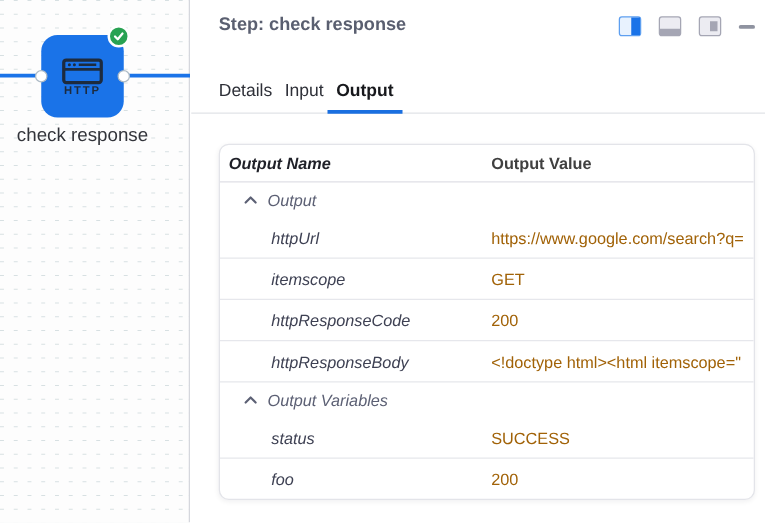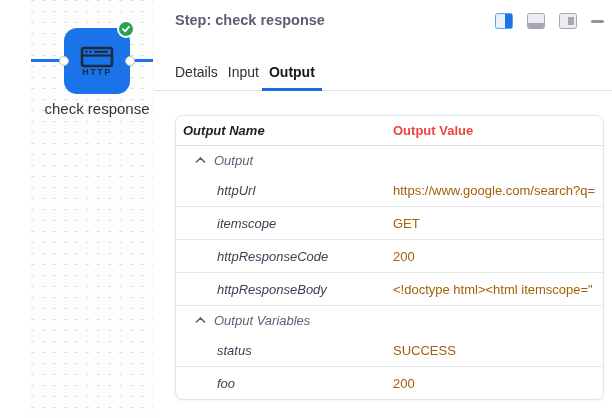--- a/index.html
+++ b/index.html
@@ -7,21 +7,21 @@
     font-family:"Liberation Sans", sans-serif; background:#fff; }
   .stage { position:relative; width:612px; height:418px; }
 
   
   .canvas { position:absolute; left:0; top:0; width:152px; height:418px;
     background-color:#fdfdfd;
     background-image:
       linear-gradient(90deg, transparent 0 3px, #fdfdfd 3px 11px),
       linear-gradient(#d7e0e2 0 1px, transparent 1px 11px);
     background-size:11px 11px;
-    border-right:1px solid #d5d7dd;margin-left:31px; }
+    border-right:1px solid #d5d7dd; }
   .edge-line { position:absolute; left:0; top:59px; width:152px; height:3px;
     background:#1a73e8; }
   .node { position:absolute; left:33px; top:28px; width:66px; height:66px;
     background:#1a73e8; border-radius:13px; display:flex; flex-direction:column;
     align-items:center; justify-content:center; gap:1px; }
   .node-type { font-size:9px; font-weight:800; letter-spacing:1.5px;
     color:#1d2b3e; margin-top:-2px; }
   .badge { position:absolute; left:86px; top:20px; width:18px; height:18px;
     border-radius:50%; background:#28a252; border:2px solid #fff; color:#fff;
     display:flex; align-items:center; justify-content:center; }
@@ -64,21 +64,21 @@
     background:#fff; border:1px solid #e3e4e9; border-radius:8px;
     box-shadow:0 1px 4px rgba(23,24,28,.06); overflow:hidden; font-size:13px; }
   .trow { display:flex; align-items:center; }
   .cell-name { width:217px; flex:none; display:flex; align-items:center;
     overflow:hidden; white-space:nowrap;font-style:italic; }
   .cell-value { flex:1; overflow:hidden; white-space:nowrap; padding-right:3px;
     color:#a16207; }
   .thead { height:30px; border-bottom:1px solid #dfe0e6; font-weight:700;
     color:#1f2028; }
   .thead .cell-name { padding-left:7px; }
-  .thead .cell-value { color:#ef4444; }
+  .thead .cell-value { color:#404040; }
   .grow { height:28px; color:#5c6074; cursor:pointer; }
   .grow .chev { margin-left:19px; display:flex; align-items:center; }
   .grow .glabel { margin-left:8px; }
   .drow { height:33px; color:#3e4153; }
   .drow .cell-name { padding-left:41px; }
   .drow.bordered { border-bottom:1px solid #e6e7ec; }
 </style>
 </head>
 <body>
 

